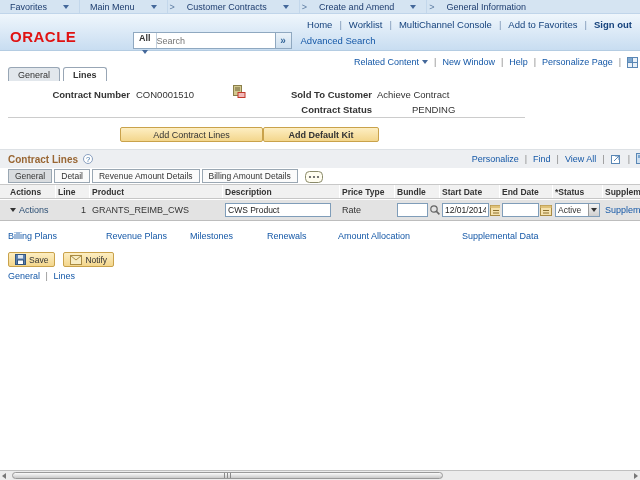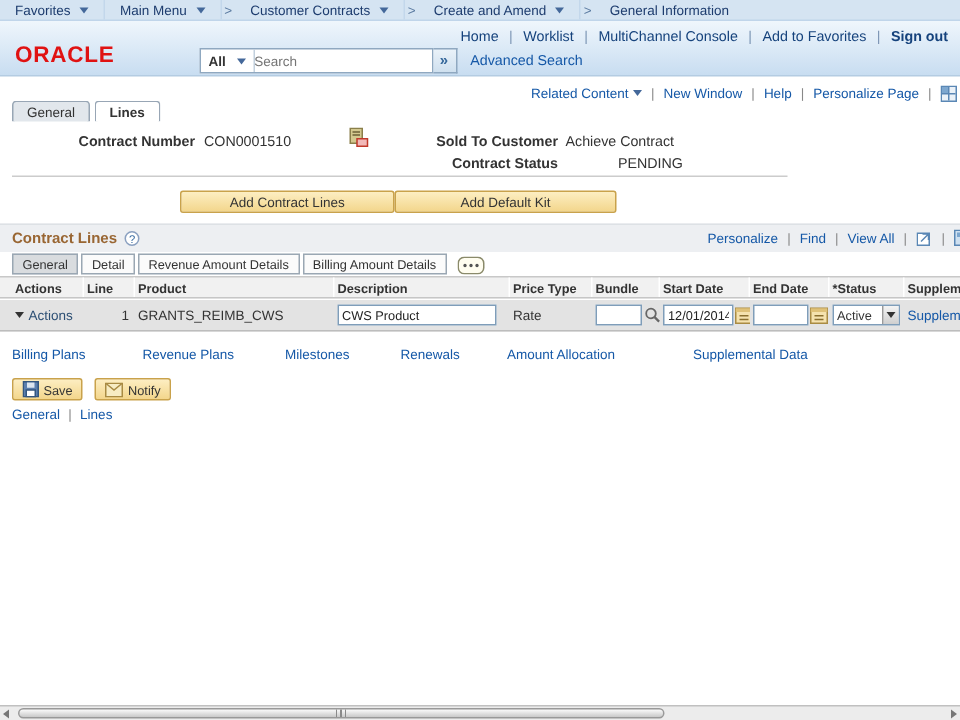--- a/index.html
+++ b/index.html
@@ -12,40 +12,40 @@
   a, .lnk { color:#1558a7; text-decoration:none; cursor:pointer; }
   .sep { color:#7d96b5; padding:0 3px; }
   .gsep { color:#888; padding:0 3px; }
 
   
   .bcbar {
     position:absolute; top:0; left:0; right:0; height:14px;
     background:#d5e4f2; border-bottom:1px solid #c0d5ea;
     display:flex; align-items:center; color:#1d3c6e; font-size:9px;
   }
-  .bc-seg { height:100%; display:flex; align-items:center; gap:6px;
+  .bc-seg { height:100%; display:flex; align-items:center; gap:16px;
     padding:0 10px; border-right:1px solid #c3d7eb; cursor:pointer; }
   .bc-last { padding:0 10px; }
   .bc-gt { color:#5a7aa0; padding:0 2px; }
   .caret { width:0; height:0; border-left:3px solid transparent;
     border-right:3px solid transparent; border-top:4px solid #44689a; display:inline-block; }
 
   
   .banner { position:absolute; top:14px; left:0; right:0; height:37px;
     background:linear-gradient(#eff6fc,#c8ddf1); border-bottom:1px solid #b4cce2; }
   .logo { position:absolute; left:10px; top:14px; color:#e01212; font-weight:bold;
     font-size:15px; letter-spacing:0.5px; }
   .banner-links { position:absolute; top:5px; right:8px; display:flex; gap:4px;
     align-items:center; font-size:9.5px; color:#15427c; }
   .banner-links .lnk { color:#15427c; }
   .signout { font-weight:bold; color:#2b2b2b; }
   .searchwrap { position:absolute; left:133px; top:18px; display:flex; align-items:center; }
   .searchbox { display:flex; align-items:center; border:1px solid #8fa8c0; background:#fff; height:17px; }
   .scope { display:flex; align-items:center; gap:7px; padding:0 5px; height:100%;
-    border-right:1px solid #c2d0dd; font-weight:bold; cursor:pointer; }
+    border-right:1px solid #c2d0dd; font-weight:bold; cursor:pointer;flex-direction:column; }
   .searchbox input { border:none; outline:none; width:118px; height:13px;
     font-family:"Liberation Sans",sans-serif; font-size:9px; color:#555; }
   .gobtn { width:16px; height:17px; border:1px solid #8fa8c0; border-left:none;
     background:linear-gradient(#eaf2f9,#cfe0ef); color:#35679a; font-weight:bold;
     display:flex; align-items:center; justify-content:center; cursor:pointer; font-size:10px; }
   .advsearch { margin-left:9px; font-size:9.5px; }
 
   
   .utilrow { position:absolute; top:56px; left:0; right:2px; height:12px;
     display:flex; justify-content:flex-end; align-items:center; gap:3px; font-size:9px; }
@@ -62,21 +62,21 @@
   .fld-value { position:absolute; font-size:9.5px; }
   .rule { position:absolute; top:117px; left:8px; width:517px; border-top:1px solid #ccc; }
 
   
   .psbtn { height:15px; border:1px solid #c9a24b; border-radius:2px;
     background:linear-gradient(#fdeec2,#f3d68c); color:#333;
     display:flex; align-items:center; justify-content:center; gap:3px;
     font-size:9px; cursor:pointer; }
   .addbtns { position:absolute; top:127px; left:120px; display:flex;justify-content:center; }
   .addbtns .psbtn:first-child { width:143px; }
-  .addbtns .psbtn:last-child { width:148px; }
+  .addbtns .psbtn:last-child { width:116px;font-weight:bold; }
 
   
   .gridbar { position:absolute; top:149px; left:0; right:0; height:19px;
     background:#edeff2; border-top:1px solid #dde1e5; display:flex; align-items:center; }
   .gridtitle { font-weight:bold; font-size:10px; color:#996633; margin-left:8px; }
   .helpicon { display:inline-block; width:10px; height:10px; border:1px solid #8aa0c0;
     border-radius:50%; background:#fff; color:#34689f; font-size:7.5px; line-height:9px;
     text-align:center; margin-left:5px; cursor:pointer; }
   .gridbar-right { position:absolute; right:-7px; top:3px; display:flex; align-items:center; gap:3px; }
 
@@ -334,21 +334,21 @@
         </span>
       </span>
     </div>
     <div class="c-supp">
       <span class="lnk">Suppleme</span>
     </div>
   </div>
 
   <div class="rowlinks">
     <span class="lnk" style="left:8px;">Billing Plans</span>
-    <span class="lnk" style="left:95px;">Revenue Plans</span>
+    <span class="lnk" style="left:106px;">Revenue Plans</span>
     <span class="lnk" style="left:190px;">Milestones</span>
     <span class="lnk" style="left:267px;">Renewals</span>
     <span class="lnk" style="left:338px;">Amount Allocation</span>
     <span class="lnk" style="left:462px;">Supplemental Data</span>
   </div>
 
   <div class="toolbar">
     <div class="psbtn">
       <svg width="11" height="11">
         <rect x="0.5" y="0.5" width="10" height="10" fill="#5b7fae" stroke="#33567f"></rect>

